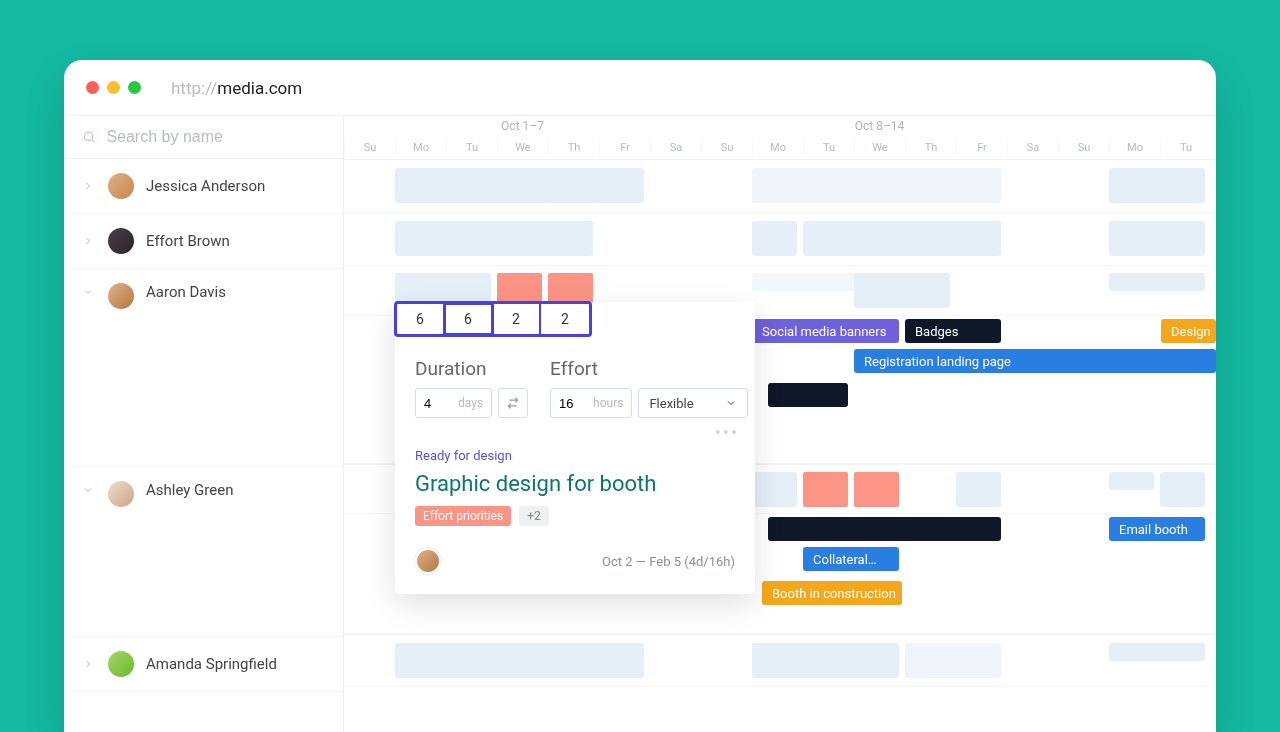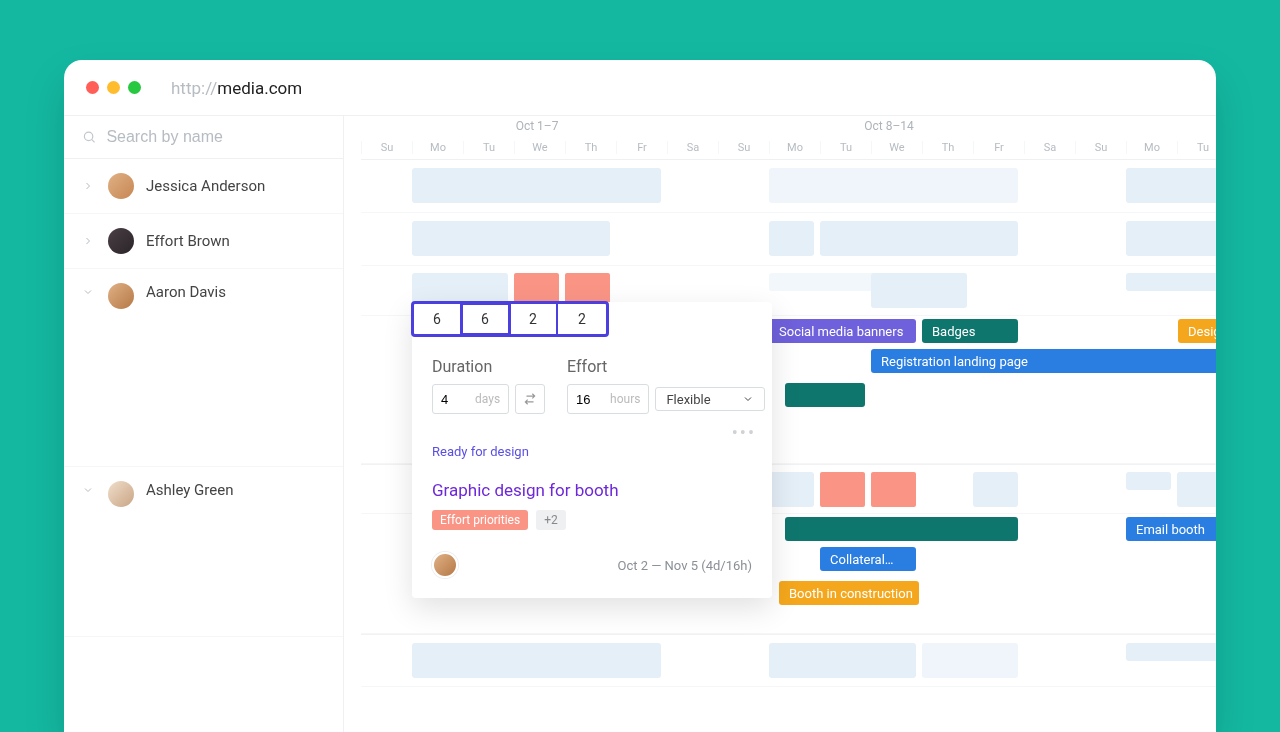--- a/index.html
+++ b/index.html
@@ -27,21 +27,21 @@
   border-bottom: 1px solid #eef0f2;
 }
 .traffic { display: flex; gap: 8px; margin-right: 30px; }
 .dot { width: 13px; height: 13px; border-radius: 50%; }
 .dot.red { background: #ff5f57; }
 .dot.yellow { background: #ffbd2e; }
 .dot.green { background: #28c940; }
 .url-bar { font-size: 17px; color: #222; }
 .url-proto { color: #b6bcc2; }
 
-.content { display: flex; height: calc(100% - 56px); gap: 17px; }
+.content { display: flex; height: calc(100% - 56px); }
 
 
 .sidebar { width: 280px; border-right: 1px solid #eef0f2; }
 .search {
   display: flex; align-items: center; gap: 10px;
   padding: 12px 18px; border-bottom: 1px solid #eef0f2;
 }
 .search svg { width: 16px; height: 16px; color: #c1c7cd; }
 .search input {
   border: none; outline: none; font-size: 16px; width: 100%;
@@ -70,60 +70,60 @@
 .day-labels { display:flex; font-size:11px; color:#b6bcc2; height:23px; align-items:center;}
 .day-cell { border-left:1px solid #f5f6f7; text-align:center; flex-shrink:0;}
 .row { position:relative; border-bottom:1px solid #f5f6f7; }
 
 .bar {
   position:absolute; height:24px; border-radius:3px;
   color:#fff; font-size:13px; display:flex; align-items:center;
   padding:0 10px; white-space:nowrap; overflow:hidden;
 }
 .blue-light{ background:#e5eff7; }
-.teal{ background:#0f766e; }
+.teal{ background:#0f172a; }
 .red-sq{ background:#fa9586; border-radius:2px;}
 .orange{ background:#f4a71c; }
 .purple{ background:#6f60db; }
 .blue-bar{ background:#2a7de1; }
 
 
 .popup {
   position:absolute; background:#fff; z-index:30;
   box-shadow: 0 10px 30px rgba(0,0,0,.12);
   border-radius:4px;
 }
 .effort-cells { display:flex; gap:0; border:3px solid #4b3fe0; border-radius:4px; background:#fff;}
 .effort-cell {
   width:48px; height:30px; border-right:2px solid #4b3fe0;
   display:flex; align-items:center; justify-content:center;
   font-size:14px; color:#333;
 }
 .effort-cell.active { outline:2px solid #4b3fe0; outline-offset:-1px; background:#fff;}
 .effort-cell:last-child { border-right:none;}
 .param-row { display:flex; gap:22px; padding:20px 20px 0; align-items:flex-start;}
-.param-group label{ font-size:16px; color:#666; display:block; margin-bottom:8px;}
+.param-group label{ font-size:19px; color:#666; display:block; margin-bottom:8px;}
 .param-input{
   display:flex; align-items:center; border:1px solid #d8dde2; border-radius:3px;
   height:30px; overflow:hidden;
 }
 .param-input input{ width:42px; border:none; outline:none; padding:0 8px; font-size:13px;}
 .param-input .unit{ color:#bbb; font-size:12px; padding-right:8px;}
 .swap-btn{
   width:30px; height:30px; border:1px solid #d8dde2; border-radius:3px;
   display:flex; align-items:center; justify-content:center; color:#999;
 }
 .select{
-  height:24px; border:1px solid #d8dde2; border-radius:3px;
+  height:30px; border:1px solid #d8dde2; border-radius:3px;
   display:flex; align-items:center; justify-content:space-between;
   padding:0 10px; min-width:110px; font-size:13px; color:#444;
 }
 .card-body{ padding:20px; padding-top:30px;}
 .status-label{ color:#5a4fe3; font-size:13px; }
-.card-title{ font-size:17px; color:#6d28d9; margin-top:21px;}
+.card-title{ font-size:22px; color:#0f766e; margin-top:8px;}
 .chips{ display:flex; gap:8px; margin-top:10px;}
 .chip{ font-size:12px; padding:3px 8px; border-radius:3px;}
 .chip.red{ background:#fa9586; color:#fff;}
 .chip.grey{ background:#eef0f2; color:#888;}
 .card-foot{ display:flex; align-items:center; justify-content:space-between; margin-top:22px;}
 .date-range{ color:#8b9096; font-size:13px;}
 .more-icon{ position:absolute; right:16px; top:120px; color:#cfd3d8; letter-spacing:2px; font-size:18px;}
 </style>
 </head>
 <body>
@@ -184,20 +184,29 @@
       <div class="person ashley" style="min-height:170px;">
         <span class="chev">
           <svg viewBox="0 0 24 24" width="12" height="12" fill="none" stroke="currentColor" stroke-width="2">
               <polyline points="6 9 12 15 18 9"></polyline>
             </svg>
         </span>
         <div class="avatar" style="background:linear-gradient(135deg,#f0decb,#c9a584)"></div>
         <span class="person-name">Ashley Green</span>
       </div>
 
+      <div class="person">
+        <span class="chev">
+          <svg viewBox="0 0 24 24" width="12" height="12" fill="none" stroke="currentColor" stroke-width="2">
+              <polyline points="9 18 15 12 9 6"></polyline>
+            </svg>
+        </span>
+        <div class="avatar" style="background:linear-gradient(135deg,#a4d66b,#6eb82c)"></div>
+        <span class="person-name">Amanda Springfield</span>
+      </div>
     </div>
 
     <div class="calpane">
 
       <div class="calheader">
         <div class="week-labels">
           <div style="width:357px">Oct 1–7</div>
           <div style="width:357px">Oct 8–14</div>
           <div style="width:153px"></div>
         </div>
@@ -351,20 +360,20 @@
 
         <div class="card-body">
           <div class="status-label">Ready for design</div>
           <div class="card-title">Graphic design for booth</div>
           <div class="chips">
             <span class="chip red">Effort priorities</span>
             <span class="chip grey">+2</span>
           </div>
           <div class="card-foot">
             <div class="avatar" style="width:26px;height:26px;background:linear-gradient(135deg,#e0b185,#b57846);border:2px solid #fff;box-shadow:0 0 0 1px #eee;"></div>
-            <div class="date-range">Oct 2 — Nov 5 (4d/16h)</div>
+            <div class="date-range">Oct 2 — Feb 5 (4d/16h)</div>
           </div>
         </div>
       </div>
 
     </div>
   </div>
 </div>
 
 </body></html>

